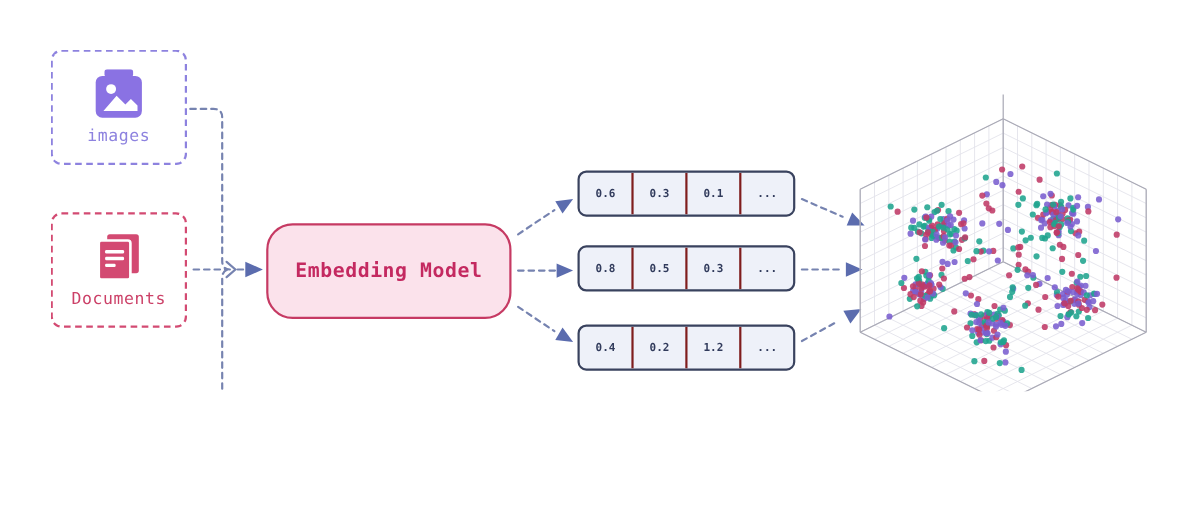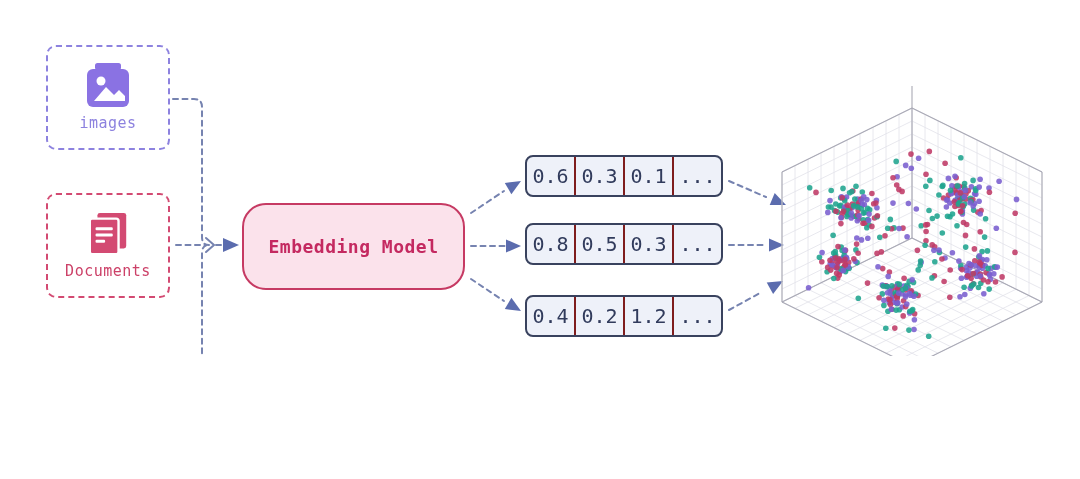--- a/index.html
+++ b/index.html
@@ -30,21 +30,21 @@
   .model-box .label{color:#c42960;font-size:18px;font-weight:600;letter-spacing:0.5px;}
   
   .vector-row{
     position:absolute;left:525px;width:198px;height:42px;
     background:#eef1f9;border:2px solid #39425e;border-radius:8px;
     display:flex;box-sizing:border-box;overflow:hidden;
   }
   .vec-1{top:155px;} .vec-2{top:223px;} .vec-3{top:295px;}
   .vector-cell{
     flex:1;display:flex;align-items:center;justify-content:center;
-    color:#313b5c;font-size:20px;font-weight:400;
+    color:#313b5c;font-size:10px;font-weight:700;
   }
   .vector-cell + .vector-cell{border-left:2px solid #7f1d1d;}
   
   .caption{
     position:absolute;left:505px;top:367px;width:238px;text-align:center;
     color:#2d3852;font-size:15px;font-weight:600;letter-spacing:0.5px;
   }
   
   .overlay{position:absolute;left:0;top:0;width:1080px;height:479px;pointer-events:none;}
   .conn{stroke:#7683b0;stroke-width:2;fill:none;stroke-dasharray:5 4.5;stroke-linecap:round;}

